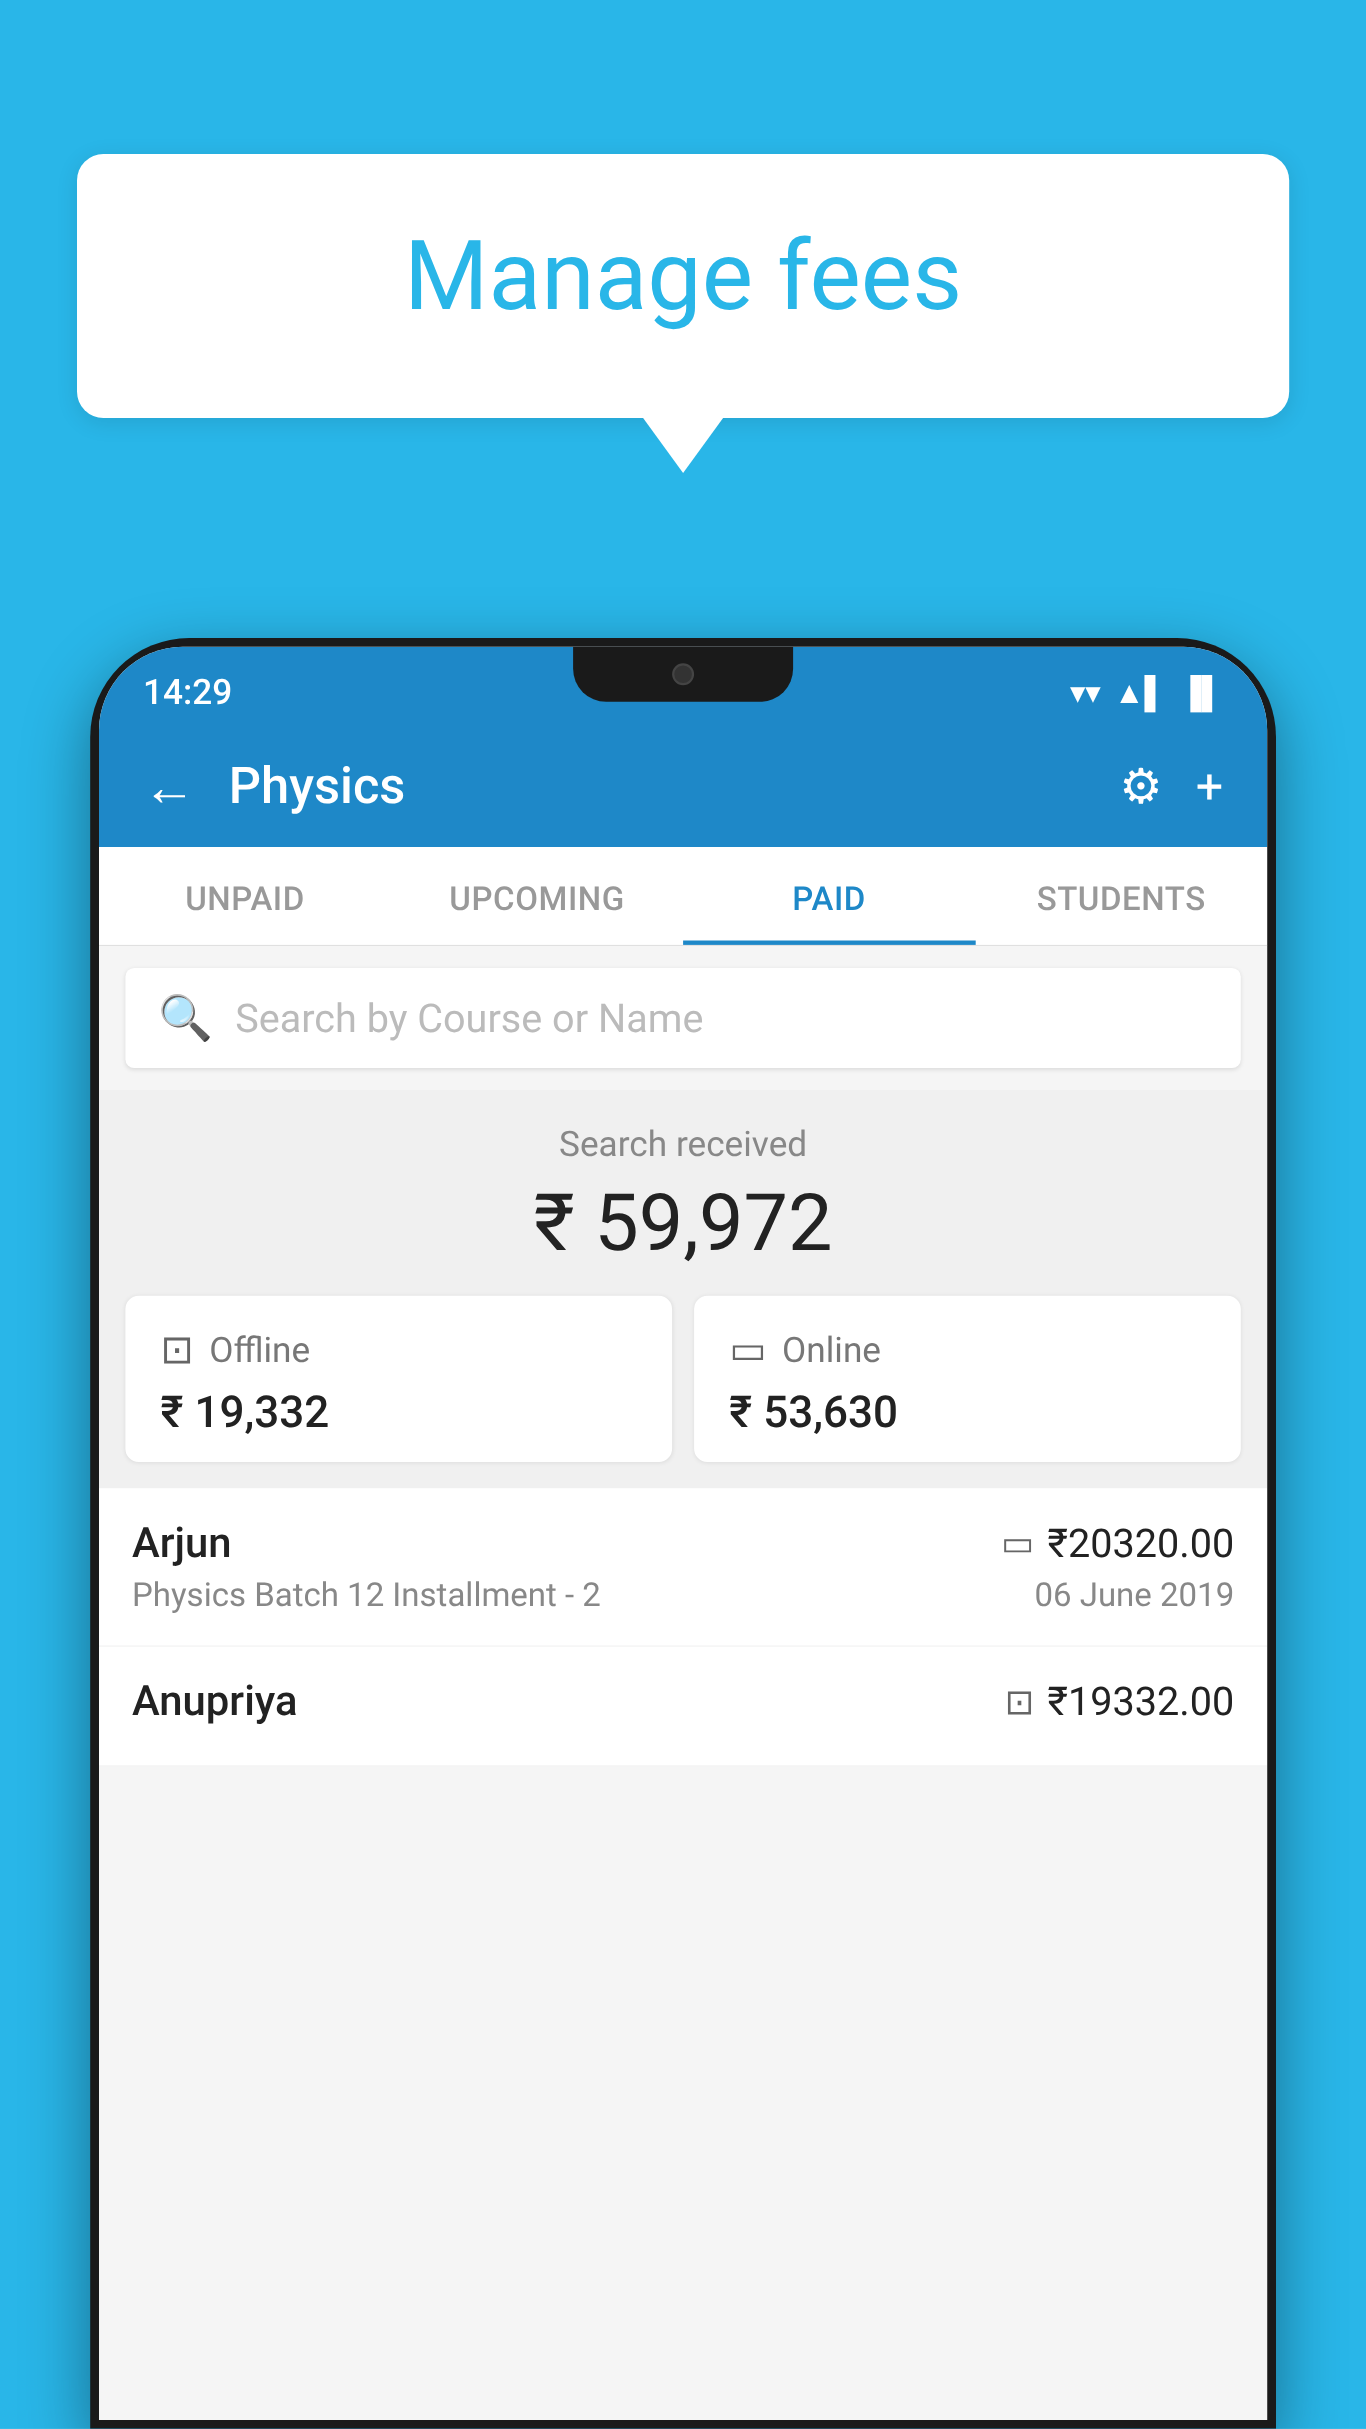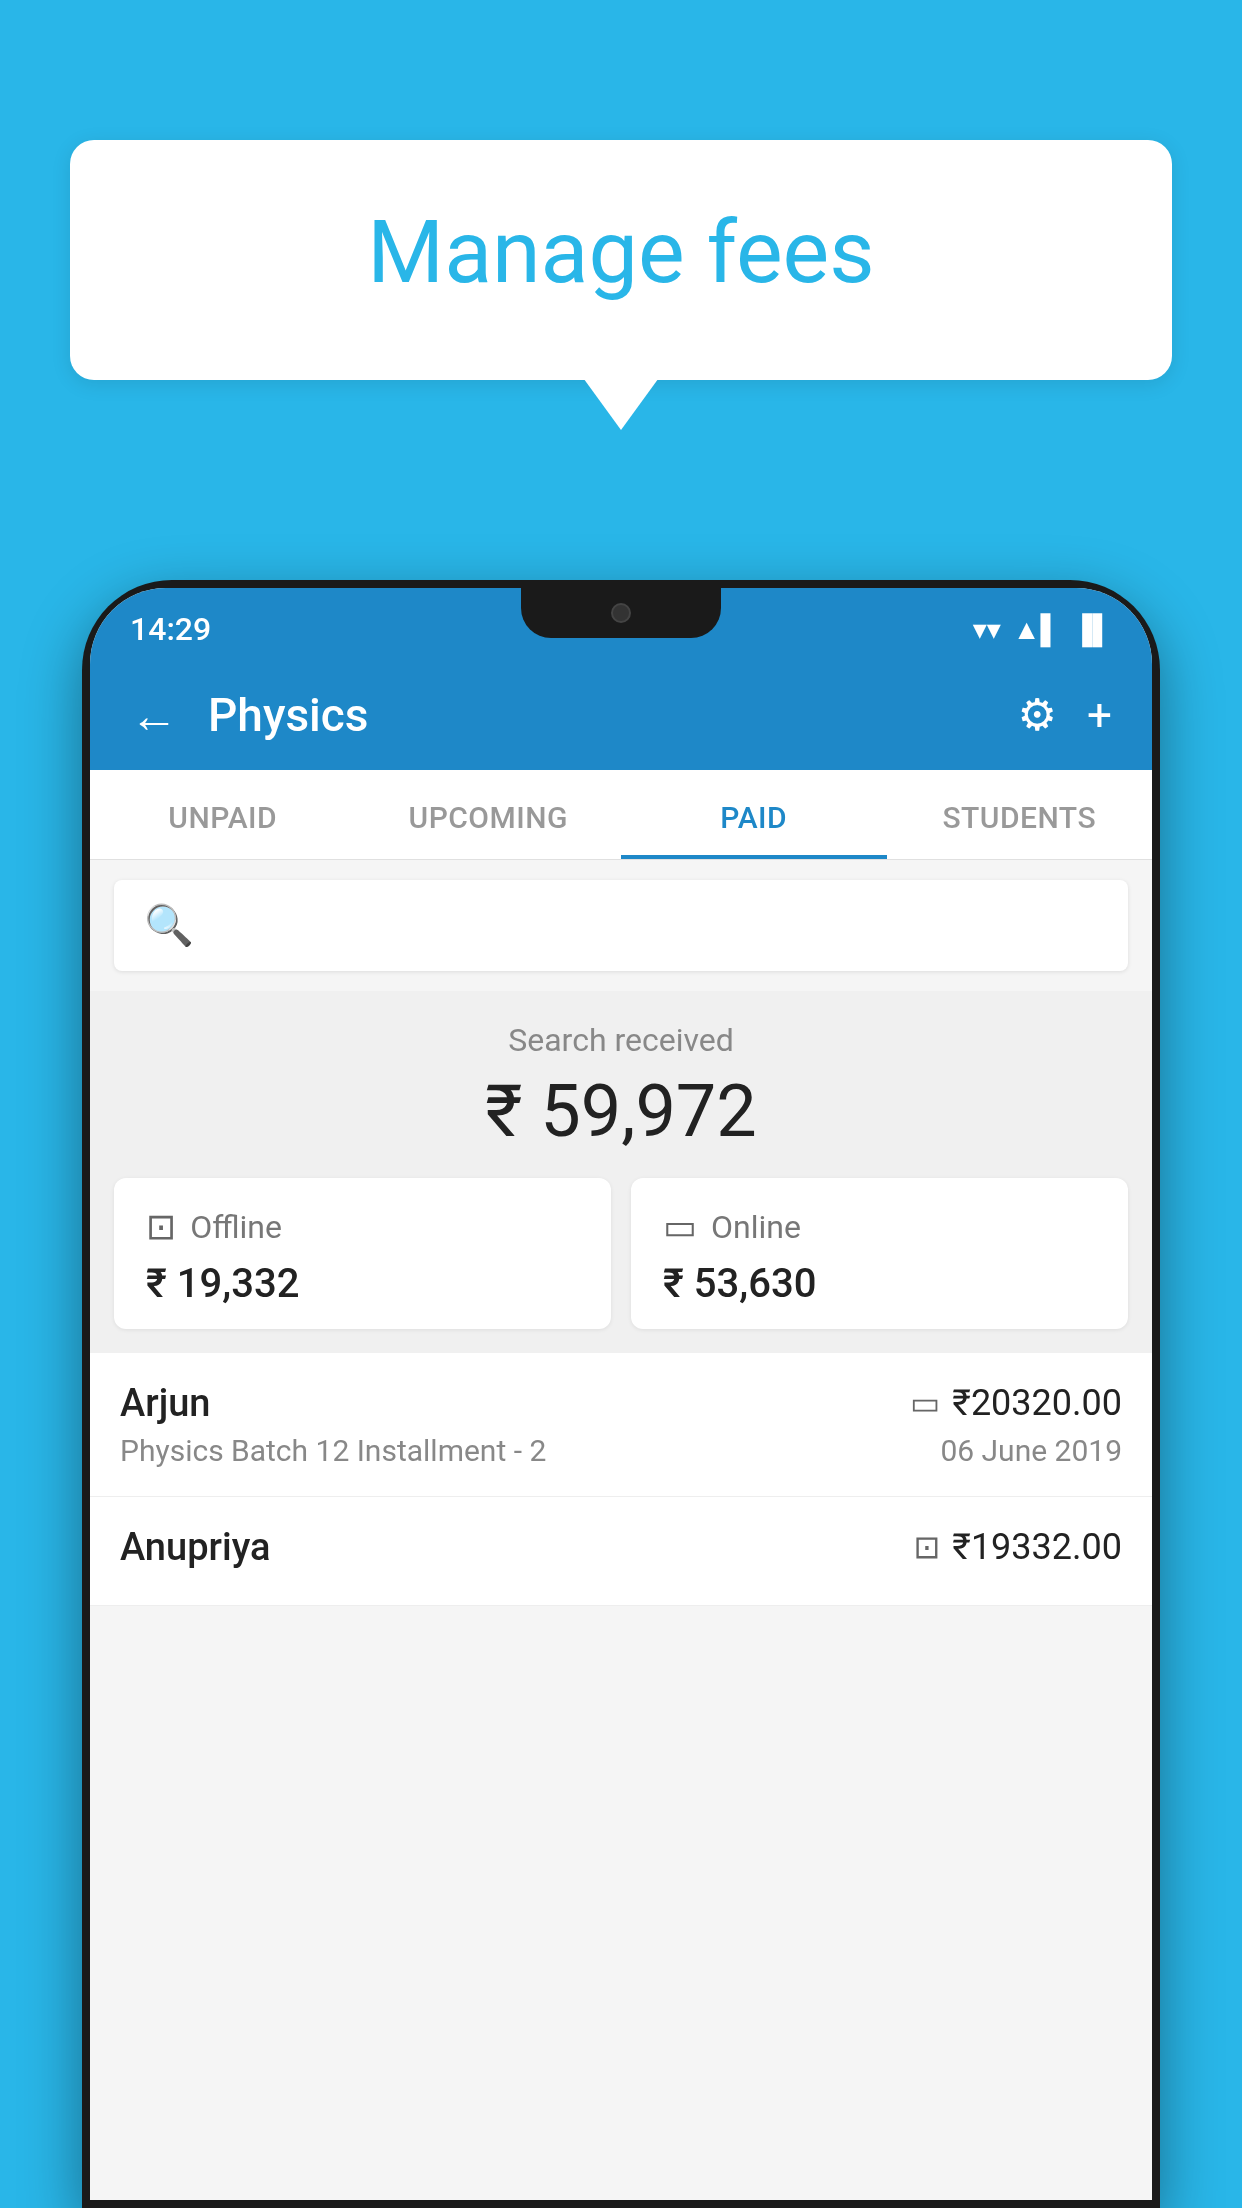--- a/index.html
+++ b/index.html
@@ -416,20 +416,21 @@
       </div>
       <div class="tab">
         <span>STUDENTS</span>
       </div>
     </div>
 
     <div class="content-area">
 
       <div class="search-container">
         <span class="search-icon-el">🔍</span>
+        <span class="search-placeholder">Search by Course or Name</span>
       </div>
 
       <div class="payment-summary">
         <div class="payment-label">Search received</div>
         <div class="payment-amount">₹ 59,972</div>
 
         <div class="payment-cards">
           <div class="payment-card">
             <div class="card-header">
               <span class="card-icon">⊡</span>

